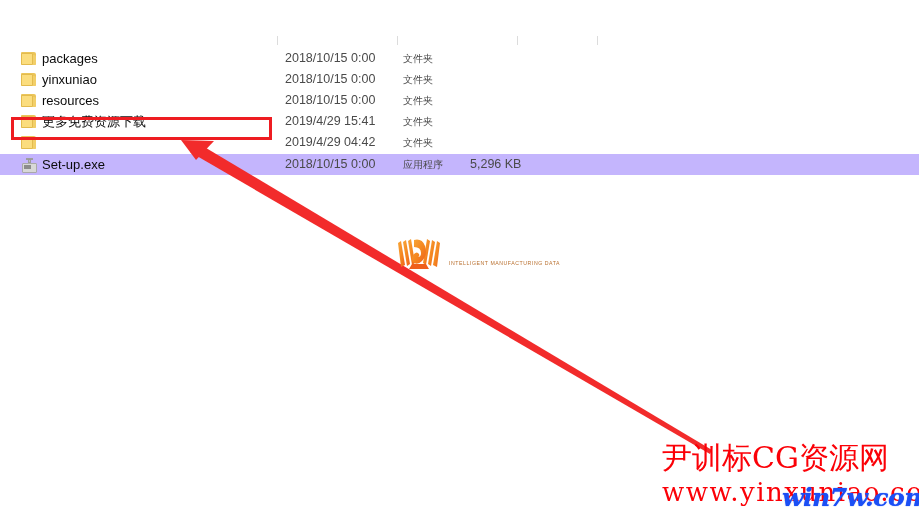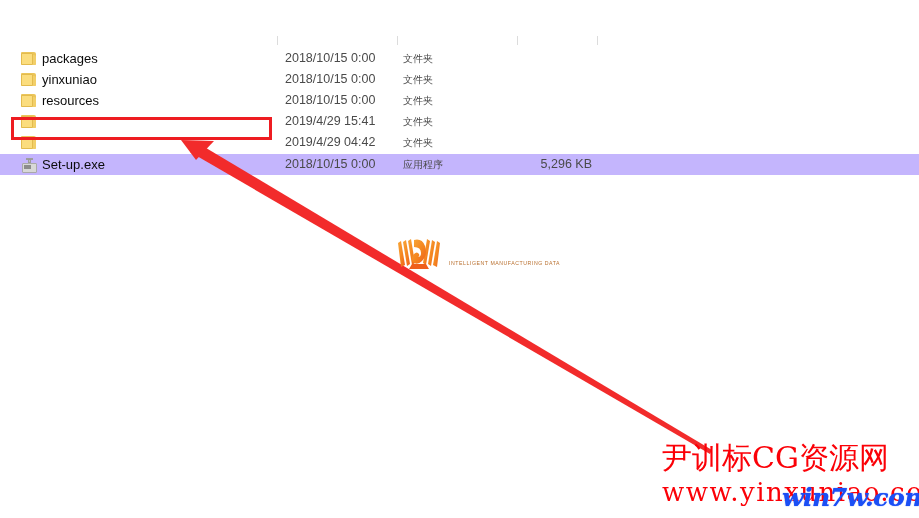--- a/index.html
+++ b/index.html
@@ -50,21 +50,21 @@
     top: 0;
     height: 21px;
     line-height: 21px;
     font-size: 13px;
     color: #000000;
     overflow: hidden;
   }
   .c-name   { left: 42px;  max-width: 230px; color: #0b0b0b; }
   .c-date   { left: 285px; color: #4a4a4a; font-size: 12.5px; }
   .c-type   { left: 403px; color: #4a4a4a; font-size: 10px; }
-  .c-size   { left: 470px; width: 122px; text-align: right;
+  .c-size   { left: 470px; width: 122px; 
               color: #4a4a4a; font-size: 12.5px; }
 
   
   .icon-wrap {
     position: absolute;
     left: 20px;
     top: 2px;
     width: 18px;
     height: 17px;
   }
@@ -283,20 +283,21 @@
   </div>
 
   <div class="row" style="top:75px;">
     <span class="icon-wrap">
       <span class="folder">
           <span class="back"></span>
           <span class="tab"></span>
           <span class="front"></span>
         </span>
     </span>
+    <span class="cell c-name">更多免费资源下载</span>
     <span class="cell c-date">2019/4/29 15:41</span>
     <span class="cell c-type">文件夹</span>
     <span class="cell c-size"></span>
   </div>
 
   <div class="row" style="top:96px;">
     <span class="icon-wrap">
       <span class="folder">
           <span class="back"></span>
           <span class="tab"></span>

